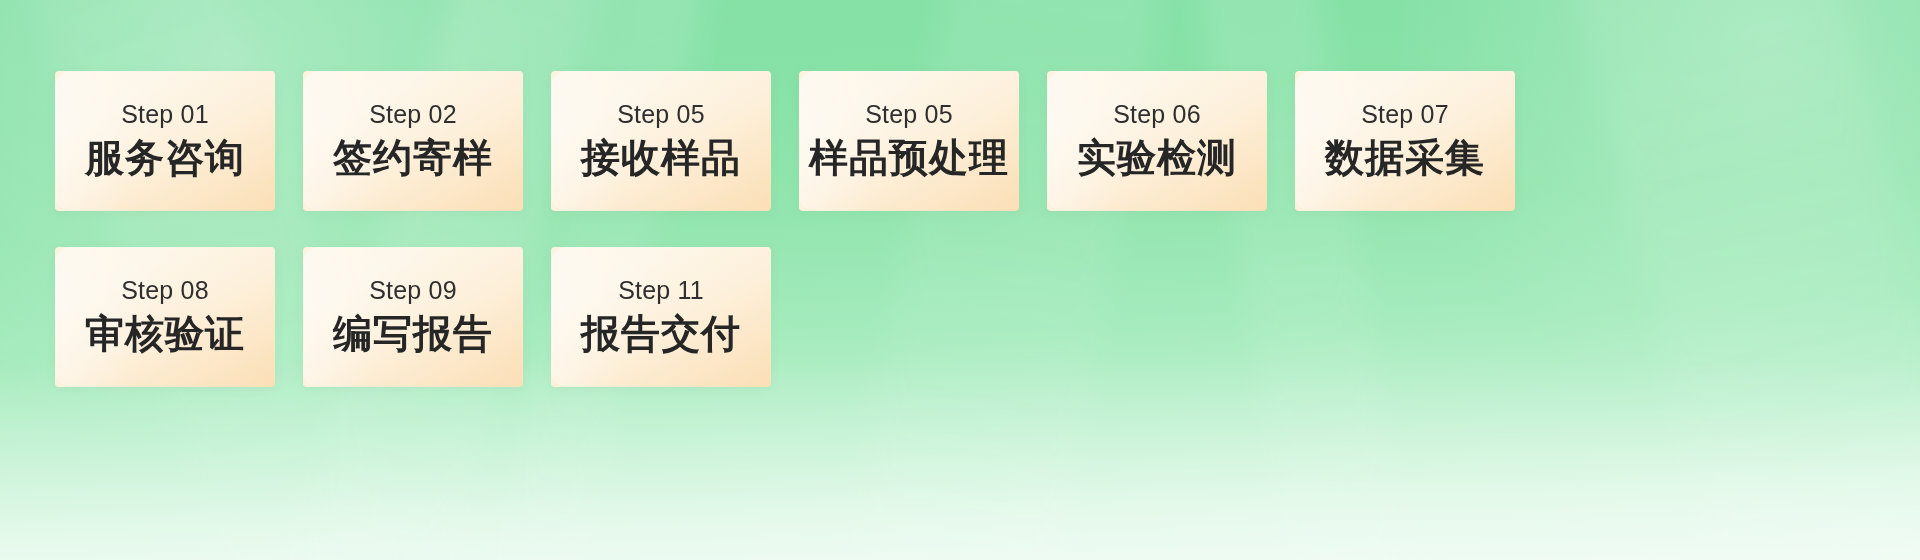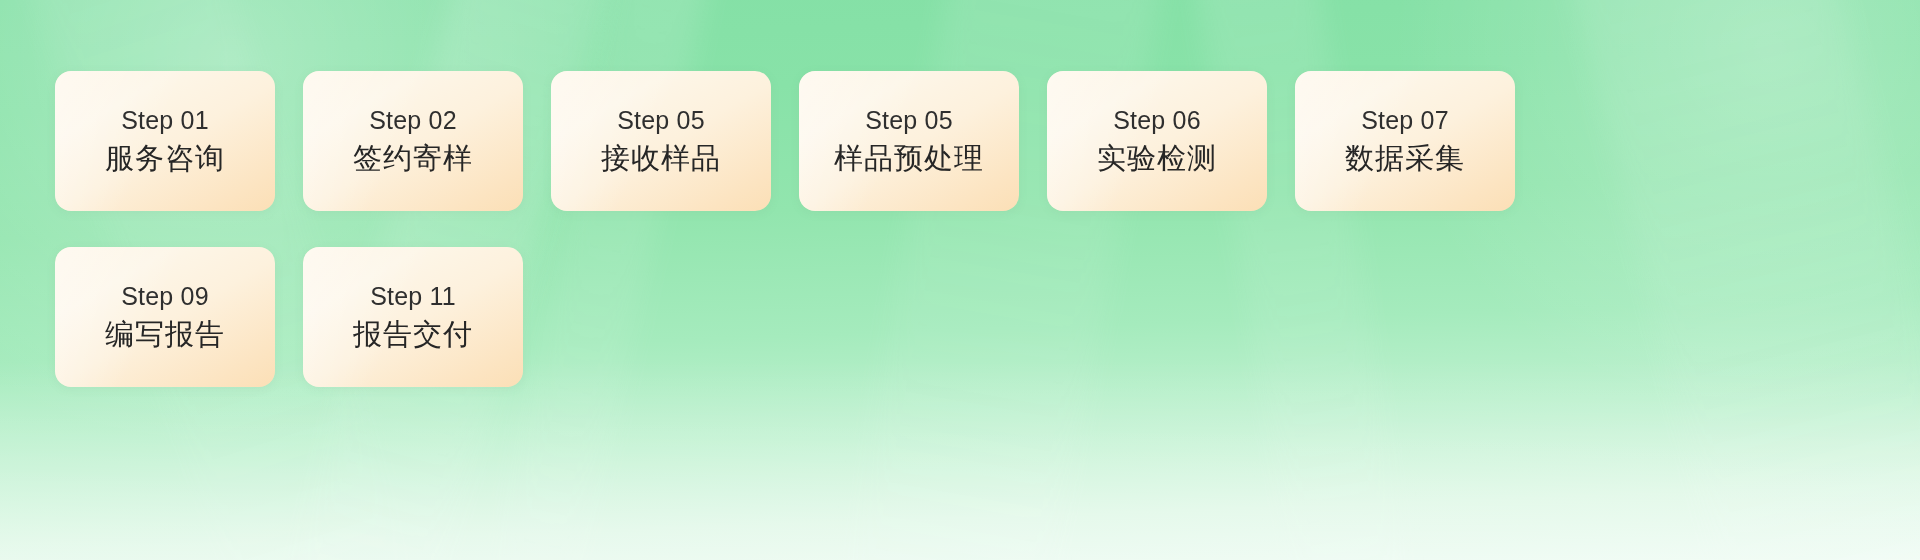--- a/index.html
+++ b/index.html
@@ -69,21 +69,21 @@
     width: 1810px;
     display: grid;
     grid-template-columns: repeat(6, 220px);
     grid-auto-rows: 140px;
     column-gap: 28px;
     row-gap: 36px;
   }
 
   .step-card {
     position: relative;
-    border-radius: 16px;
+    border-radius: 4px;
     background: linear-gradient(150deg,
         #fdf3e0 0%,
         #fdf6e8 26%,
         #fdf1dd 52%,
         #fce4c1 86%,
         #fbdfb6 100%);
     box-shadow: 0 2px 10px rgba(120, 160, 130, 0.10);
     display: flex;
     flex-direction: column;
     align-items: center;
@@ -107,22 +107,22 @@
     font-size: 25px;
     font-weight: 400;
     letter-spacing: 0.2px;
     color: #2f2f2f;
     line-height: 1.15;
   }
 
   .step-title {
     position: relative;
     z-index: 1;
-    font-size: 29px;
-    font-weight: 400;
+    font-size: 39px;
+    font-weight: 700;
     letter-spacing: 1px;
     color: #262626;
     line-height: 1.2;
     white-space: nowrap;
   }
 </style>
 </head>
 <body>
 
 <div id="stage">
@@ -157,20 +157,24 @@
       </div>
       <div class="step-card">
         <div class="step-num">Step 06</div>
         <div class="step-title">实验检测</div>
       </div>
       <div class="step-card">
         <div class="step-num">Step 07</div>
         <div class="step-title">数据采集</div>
       </div>
       <div class="step-card">
+        <div class="step-num">Step 08</div>
+        <div class="step-title">审核验证</div>
+      </div>
+      <div class="step-card">
         <div class="step-num">Step 09</div>
         <div class="step-title">编写报告</div>
       </div>
       <div class="step-card">
         <div class="step-num">Step 11</div>
         <div class="step-title">报告交付</div>
       </div>
     </div>
 
 </div>

